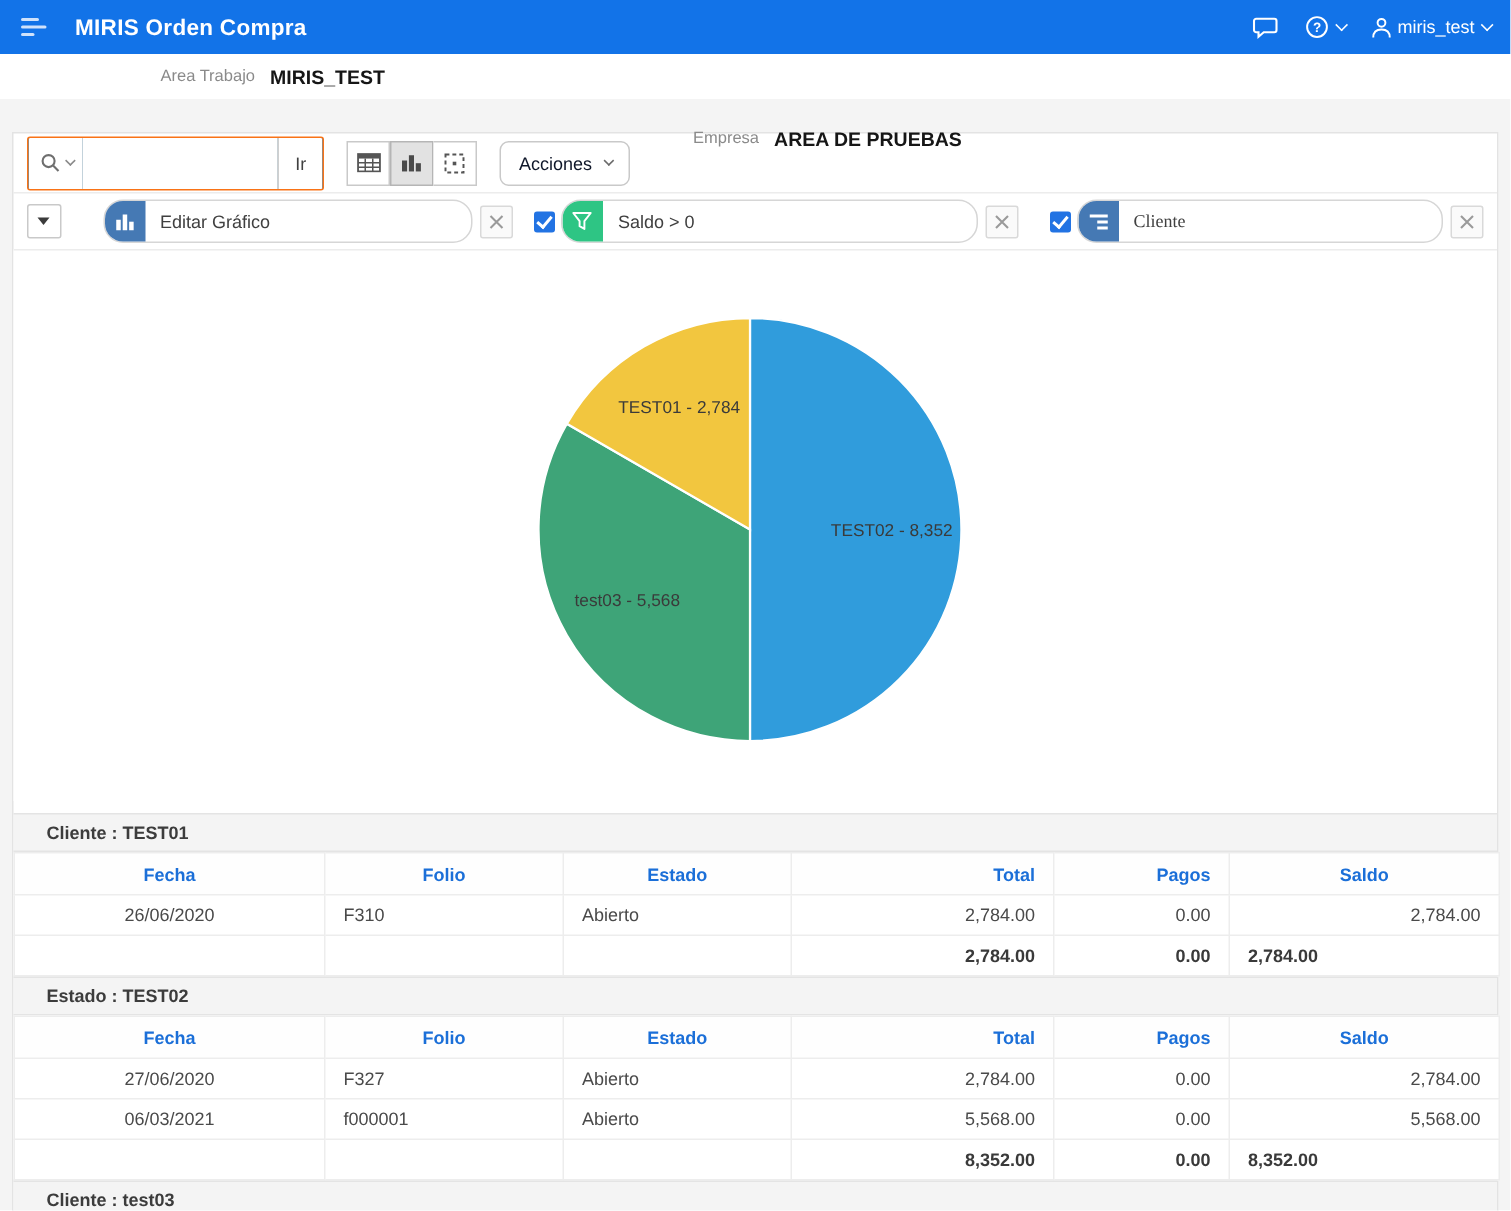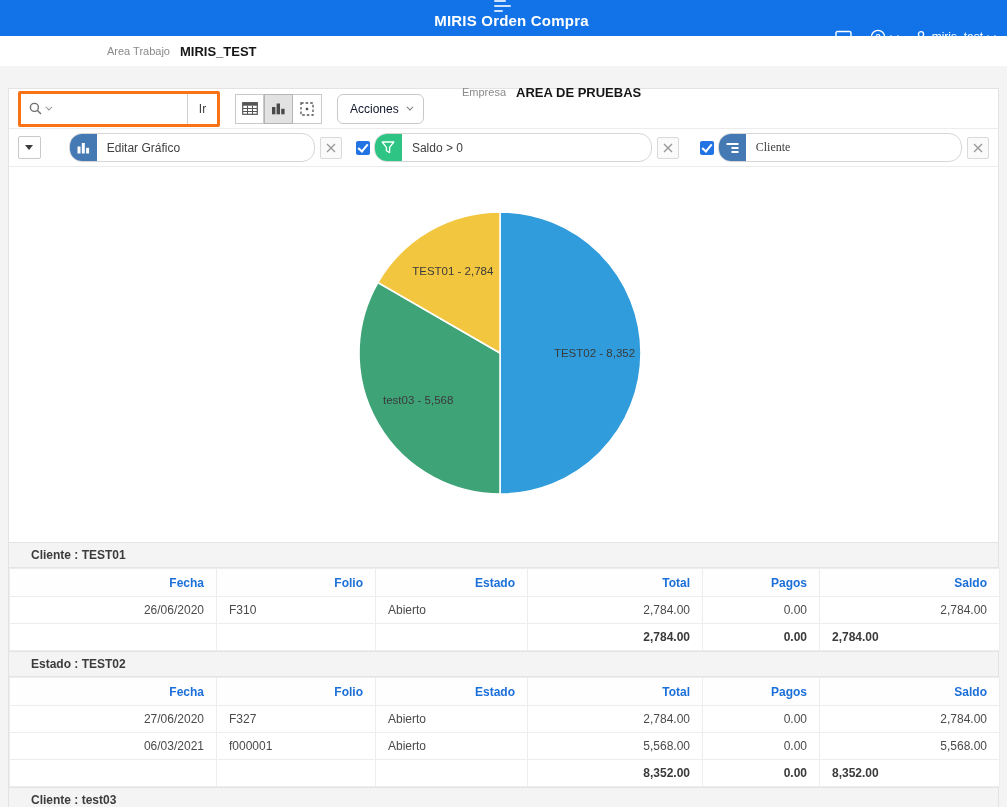--- a/index.html
+++ b/index.html
@@ -1,21 +1,21 @@
 <!DOCTYPE html>
 <html><head>
 <meta charset="utf-8">
 <style>
   * { margin:0; padding:0; box-sizing:border-box; }
   html,body { width:1007px; height:807px; overflow:hidden; background:#fff;
     font-family:"Liberation Sans", sans-serif; font-size:12px; color:#404040; }
 
   
   .app-header { height:36px; background:#1273e8; display:flex; align-items:center;
-    padding:0 14px; color:#fff;flex-direction:column; }
+    padding:0 14px; color:#fff; }
   .menu-btn { width:20px; height:16px; display:flex; flex-direction:column;
     justify-content:center; gap:3px; cursor:pointer; background:none; border:none; }
   .menu-btn span { height:2px; background:#cfe2fb; border-radius:1px; }
   .menu-btn span:nth-child(1){ width:12px; }
   .menu-btn span:nth-child(2){ width:17px; }
   .menu-btn span:nth-child(3){ width:9px; }
   .app-title { font-size:15px; font-weight:bold; margin-left:16px; letter-spacing:.2px; }
   .header-right { margin-left:auto; display:flex; align-items:center; gap:18px; }
   .hdr-btn { display:flex; align-items:center; gap:4px; background:none; border:none;
     color:#fff; font-size:12px; cursor:pointer; font-family:inherit; }
@@ -27,21 +27,21 @@
   .crumb-group { position:absolute; top:0; height:30px; display:flex; align-items:center; gap:10px; }
   .crumb-label { color:#8a8a8a; font-size:11px; }
   .crumb-value { color:#161616; font-size:13px; font-weight:bold; }
 
   
   .page { background:#f4f4f4; height:741px; padding:22px 8px 0 8px; }
   .card { background:#fff; border:1px solid #e3e3e3; }
 
   
   .toolbar { height:39px; display:flex; align-items:center; padding:0 9px; gap:15px; }
-  .search-combo { display:flex; height:36px; border:3px solid #f97316; border-radius:2px; overflow:hidden; background:#0c4a6e; }
+  .search-combo { display:flex; height:36px; border:1px solid #f97316; border-radius:2px; overflow:hidden; background:#0c4a6e; }
   .search-btn { width:36px; display:flex; align-items:center; justify-content:center; gap:3px;
     background:#fff; border:none; cursor:pointer; }
   .search-btn .chev { border-color:#8a8a8a; width:5px; height:5px; }
   .search-input { width:130px; border:none; outline:none; font-family:inherit; font-size:12px; padding:0 6px; }
   .go-btn { width:30px; background:#fff; border:none; border-left:1px solid #cfcfcf;
     font-size:12px; color:#404040; cursor:pointer; font-family:inherit; }
   .view-group { display:flex; }
   .view-btn { width:29px; height:30px; background:#fff; border:1px solid #c9c9c9;
     display:flex; align-items:center; justify-content:center; cursor:pointer; }
   .view-btn + .view-btn { border-left:none; }
@@ -76,21 +76,21 @@
   .pie-label { font-size:11.5px; fill:#3a3a3a; font-family:"Liberation Sans", sans-serif; }
 
   
   .report { padding-top:8px; }
   .group-band { height:26px; line-height:25px; background:#f4f4f4; border-top:1px solid #e4e4e4;
     border-bottom:1px solid #e4e4e4; font-weight:bold; color:#3c3c3c; padding-left:22px; font-size:12px; }
   table.report-table { border-collapse:collapse; table-layout:fixed; width:991px; background:#fff; }
   .report-table th, .report-table td { border:1px solid #ededed; font-size:12px; overflow:hidden; white-space:nowrap; }
   .report-table th { height:28px; color:#1b6fd8; font-weight:bold; padding:0 12px; background:#fefefe; }
   .report-table td { height:27px; color:#4a4a4a; padding:0 12px; }
-  .al { text-align:left; } .ac { text-align:right; } .ar { text-align:right; }
+  .al { text-align:left; } .ac { text-align:center; } .ar { text-align:right; }
   .report-table tr.totals td { font-weight:bold; color:#3a3a3a; }
 
   svg { display:block; }
 </style>
 </head>
 <body>
 
 <header class="app-header">
   <button class="menu-btn">
     <span></span>

